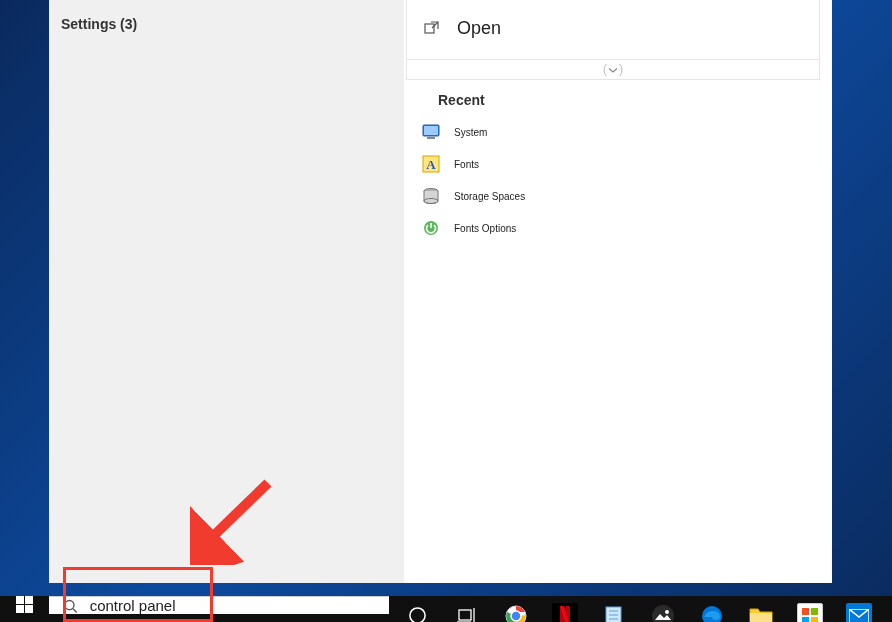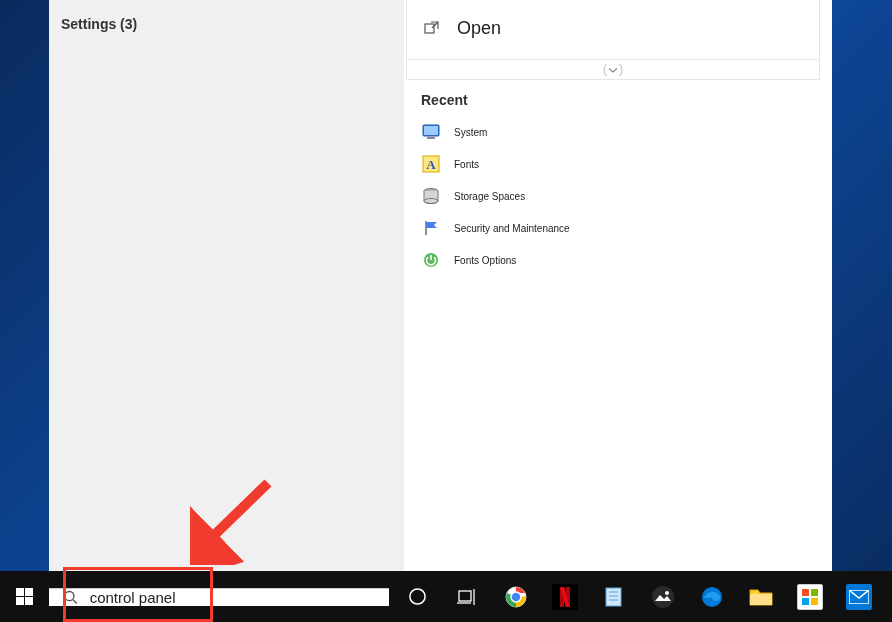--- a/index.html
+++ b/index.html
@@ -60,21 +60,21 @@
     cursor: pointer;
   }
   .recent-section {
     padding: 16px 16px;
   }
   .recent-heading {
     font-size: 14px;
     font-weight: 600;
     color: #333;
     margin-bottom: 8px;
-    margin-left: 1px;
+    margin-left: 18px;
   }
   .recent-item {
     display: flex;
     align-items: center;
     gap: 14px;
     padding: 7px 2px;
     cursor: pointer;
   }
   .recent-label {
     font-size: 10px;
@@ -89,24 +89,24 @@
     justify-content: center;
   }
   .open-label { font-size: 18px; color: #222; }
 
   
   .taskbar {
     position: absolute;
     left: 0;
     bottom: 0;
     width: 100%;
-    height: 51px;
+    height: 26px;
     background: #101010;
     display: flex;
-    align-items: center;
+    align-items: flex-start;
   }
   .start-btn {
     width: 49px;
     display: flex;
     align-items: center;
     justify-content: center;
     cursor: pointer;
   }
   .search-box-wrap {
     background: #fff;
@@ -221,29 +221,20 @@
         <span class="icon-box">
           <svg width="18" height="18" viewBox="0 0 18 18">
               <ellipse cx="9" cy="4" rx="7" ry="2.5" fill="#b0b0b0" stroke="#777"></ellipse>
               <path d="M2 4 V14 A7 2.5 0 0 0 16 14 V4" fill="#d5d5d5" stroke="#777"></path>
               <ellipse cx="9" cy="14" rx="7" ry="2.5" fill="none" stroke="#777"></ellipse>
             </svg>
         </span>
         <span class="recent-label">Storage Spaces</span>
       </div>
 
-      <div class="recent-item">
-        <span class="icon-box">
-          <svg width="18" height="18" viewBox="0 0 18 18">
-              <line x1="4" y1="2" x2="4" y2="16" stroke="#555" stroke-width="1.3"></line>
-              <path d="M4 3 L15 3 L12 6 L15 9 L4 9 Z" fill="#4a7ff0"></path>
-            </svg>
-        </span>
-        <span class="recent-label">Security and Maintenance</span>
-      </div>
 
       <div class="recent-item">
         <span class="icon-box">
           <svg width="18" height="18" viewBox="0 0 18 18">
               <circle cx="9" cy="9" r="7" fill="#5cb85c"></circle>
               <path d="M9 4 V9" stroke="#fff" stroke-width="1.6"></path>
               <path d="M6 6 A4.5 4.5 0 1 0 12 6" fill="none" stroke="#fff" stroke-width="1.6"></path>
             </svg>
         </span>
         <span class="recent-label">Fonts Options</span>

